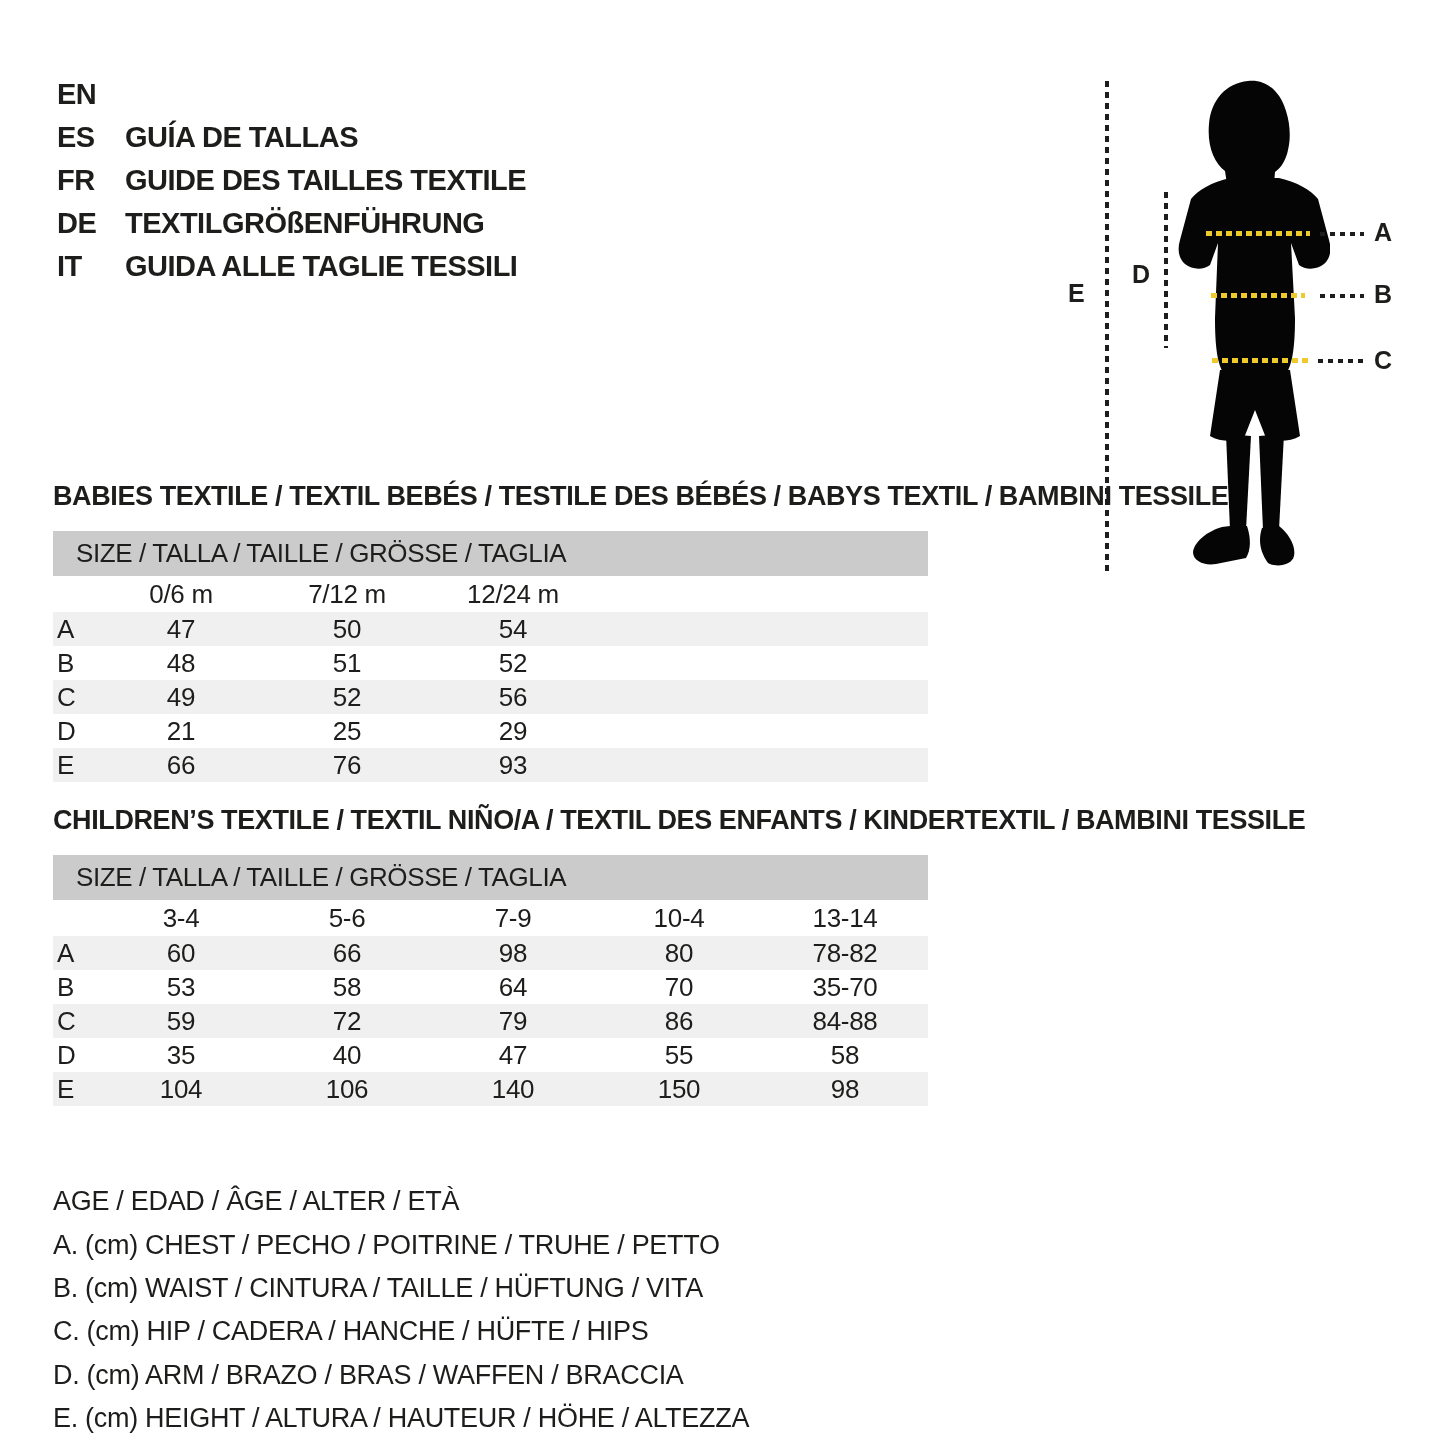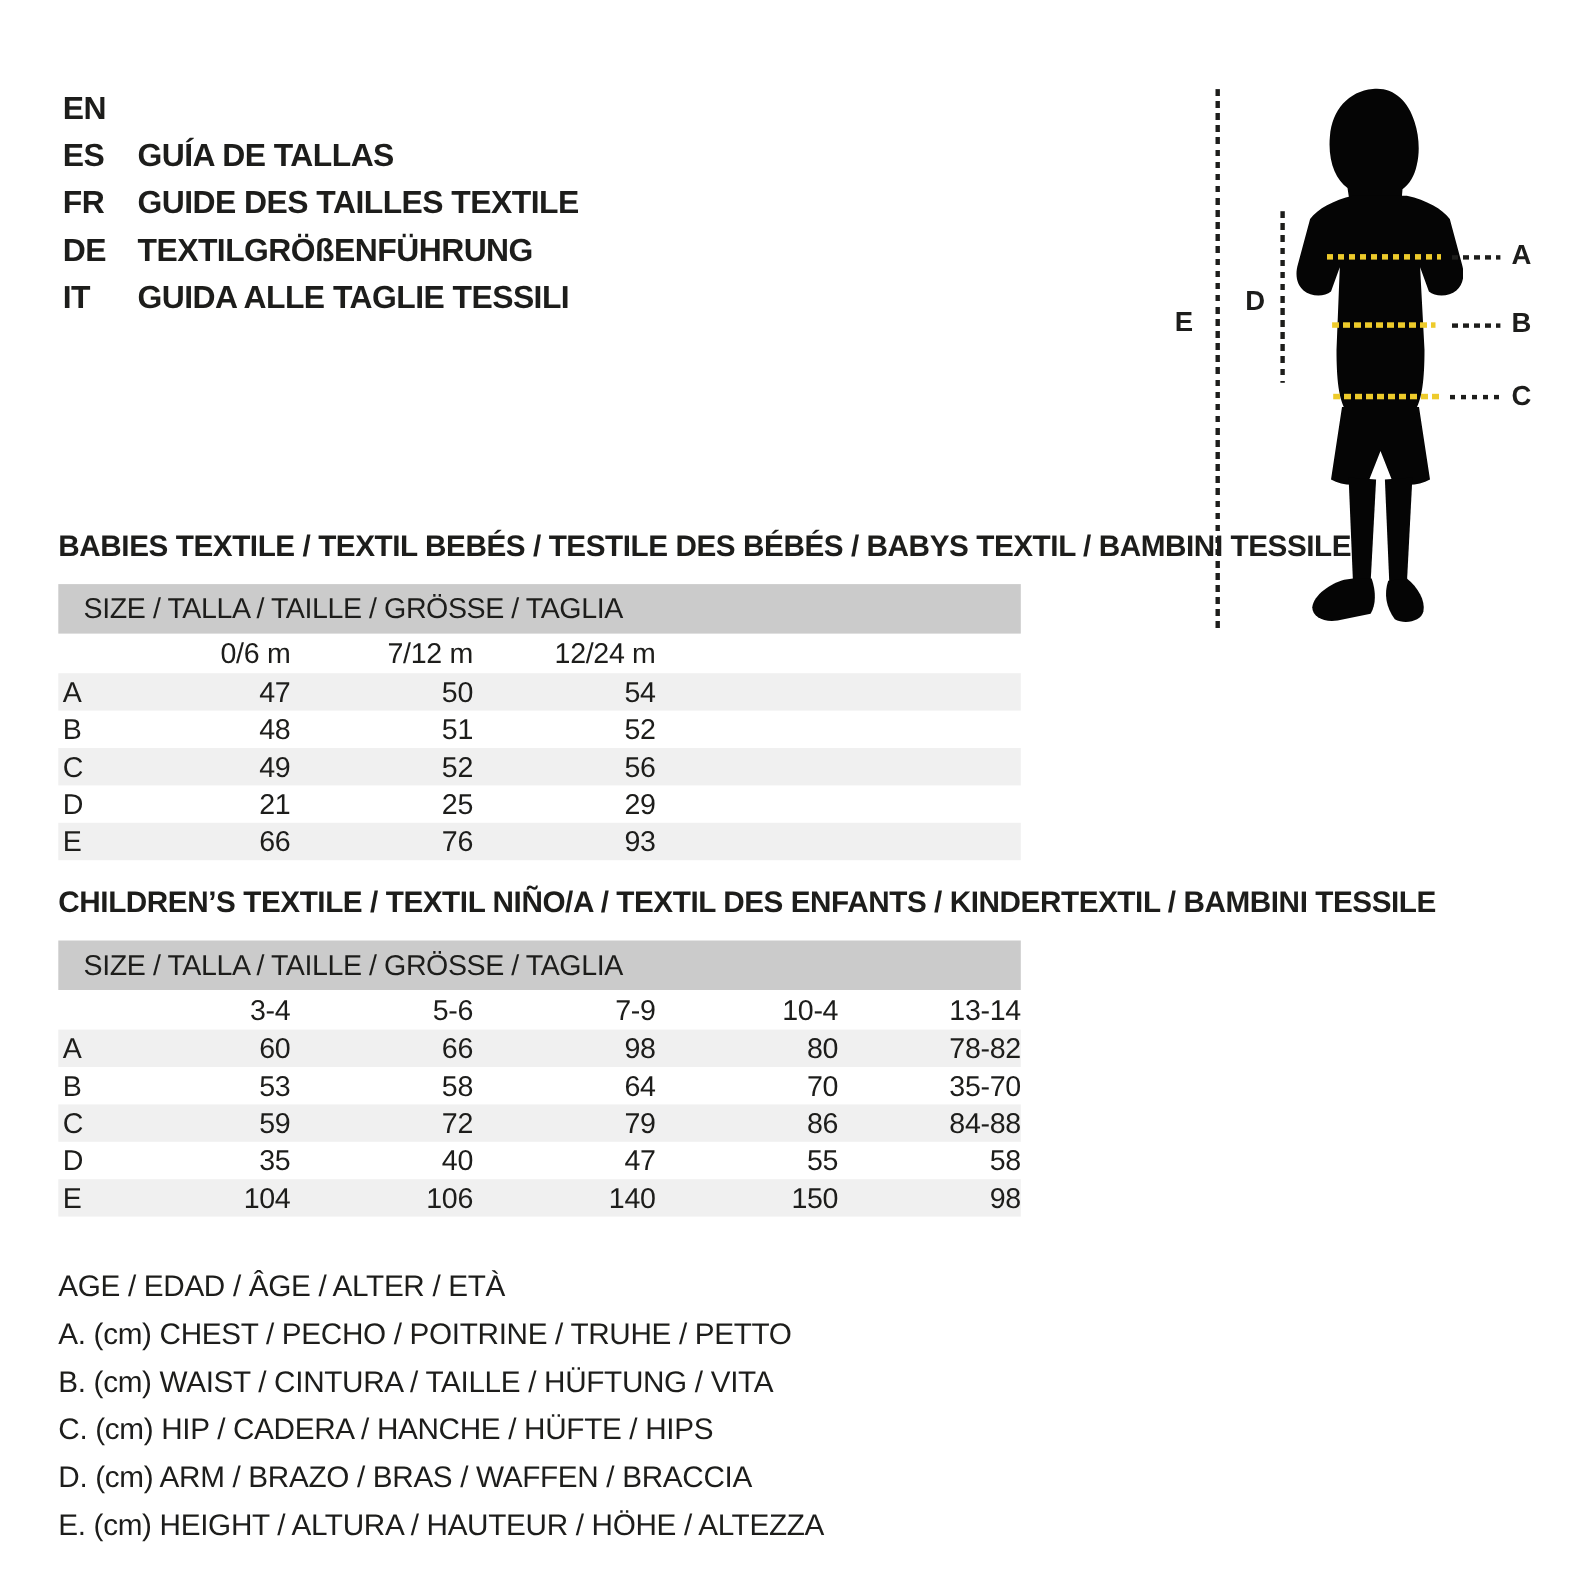--- a/index.html
+++ b/index.html
@@ -13,21 +13,21 @@
   .canvas{
     position:relative;
     width:1445px;height:1445px;
     background:#ffffff;
     font-family:"Liberation Sans",sans-serif;
     color:var(--ink);
     overflow:hidden;
   }
   
   .langs{position:absolute;left:57px;top:78px;}
-  .lang-row{display:flex;height:43px;align-items:center;}
+  .lang-row{display:flex;height:43px;align-items:flex-start;}
   .lang-code{width:68px;font-size:29px;font-weight:700;letter-spacing:-0.5px;}
   .lang-label{font-size:29px;font-weight:700;letter-spacing:-0.5px;white-space:nowrap;}
   
   .figure-area{position:absolute;left:1040px;top:60px;width:400px;height:530px;}
   .silhouette{position:absolute;left:138px;top:20px;}
   .vline{position:absolute;width:4px;background:repeating-linear-gradient(to bottom,var(--ink) 0 6px,transparent 6px 11px);}
   .vline-e{left:65px;top:21px;height:490px;}
   .vline-d{left:124px;top:132px;height:156px;}
   .mline-y{position:absolute;height:5px;background:repeating-linear-gradient(to right,var(--accent) 0 6px,transparent 6px 10px);}
   .mline-k{position:absolute;height:4px;background:repeating-linear-gradient(to right,var(--ink) 0 5px,transparent 5px 10px);}
@@ -35,24 +35,24 @@
   
   .sec-title{position:absolute;left:53px;font-size:27px;font-weight:700;letter-spacing:-0.4px;white-space:nowrap;}
   
   .sizetable{position:absolute;left:53px;width:875px;}
   .thead{height:45px;background:var(--hdr);display:flex;align-items:center;padding-left:23px;
          font-size:26px;letter-spacing:-0.4px;font-weight:400;}
   .trow{display:grid;grid-template-columns:45px repeat(5,1fr);align-items:center;height:34px;
         font-size:26px;letter-spacing:-0.3px;}
   .trow.cols{height:36px;}
   .trow .rlabel{padding-left:4px;text-align:left;}
-  .trow .cell{text-align:right;}
+  .trow .cell{text-align:center;}
   .trow.alt{background:var(--alt);}
   
-  .legend{position:absolute;left:53px;top:1148px;}
+  .legend{position:absolute;left:53px;top:1180px;}
   .legend-line{height:43.4px;display:flex;align-items:center;font-size:27px;letter-spacing:-0.3px;white-space:nowrap;}
 </style>
 </head>
 <body>
 
 <div class="canvas">
 
   <section class="langs">
     <div class="lang-row">
       <span class="lang-code">EN</span>

